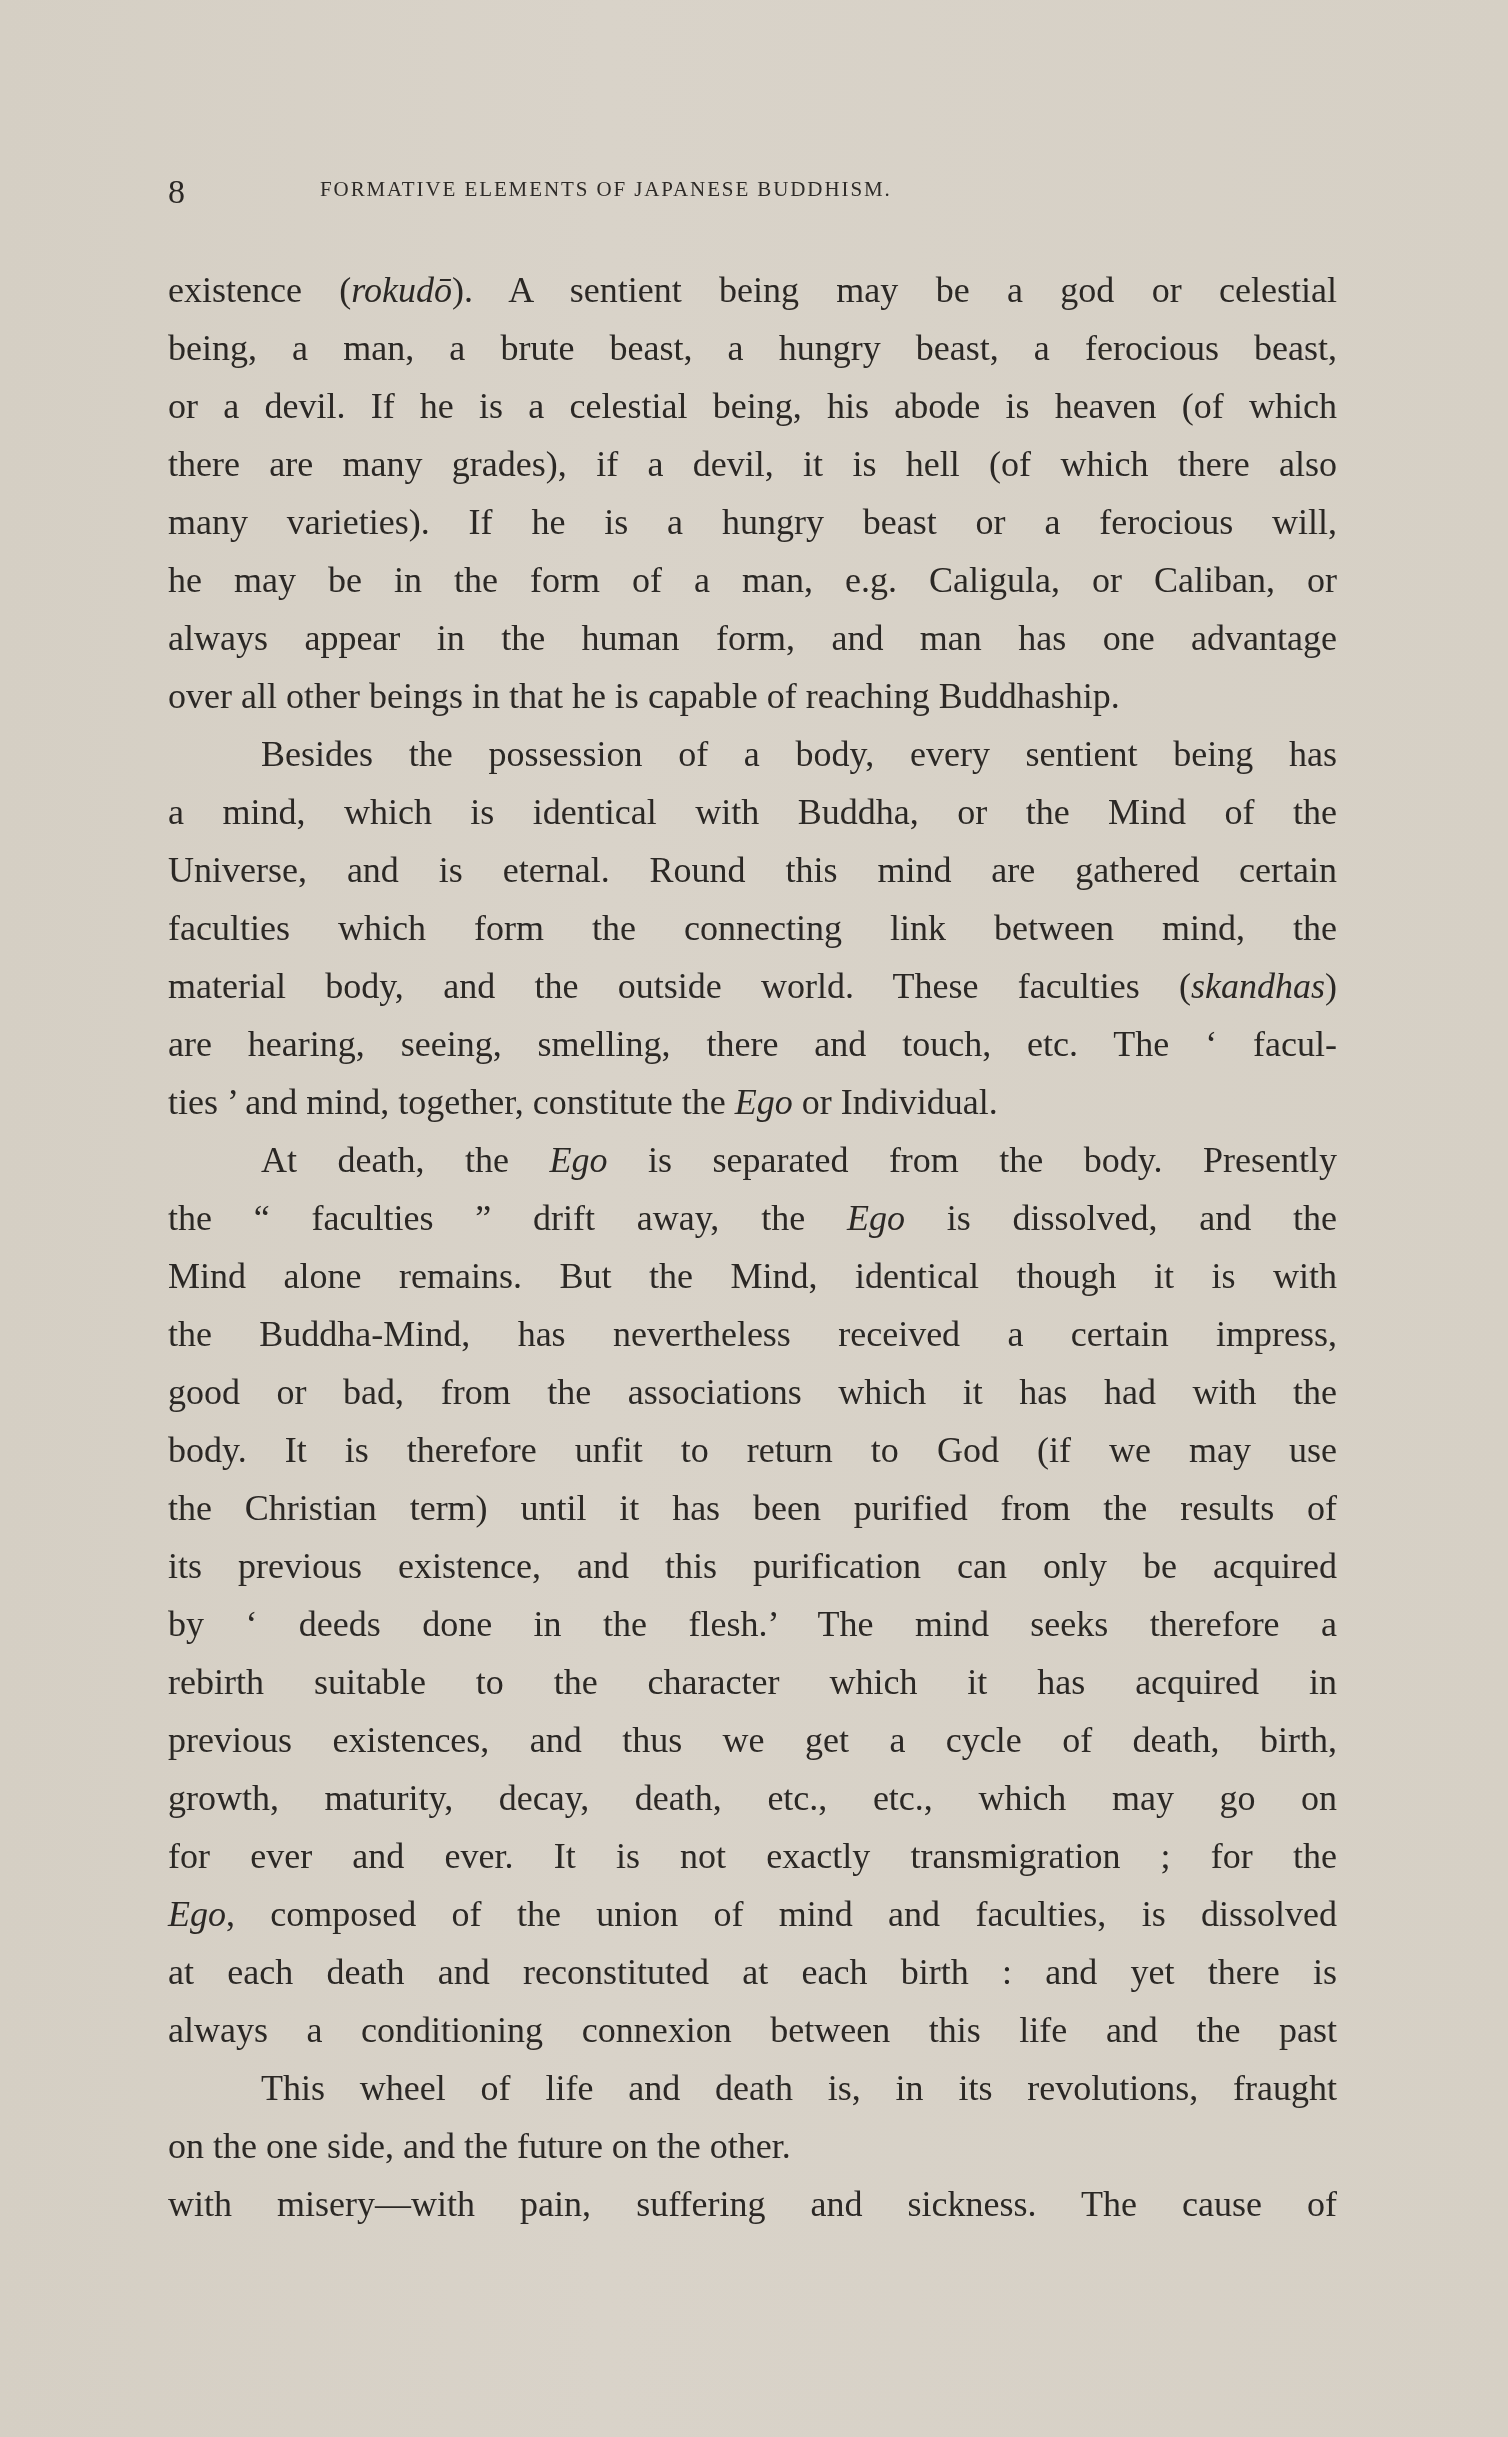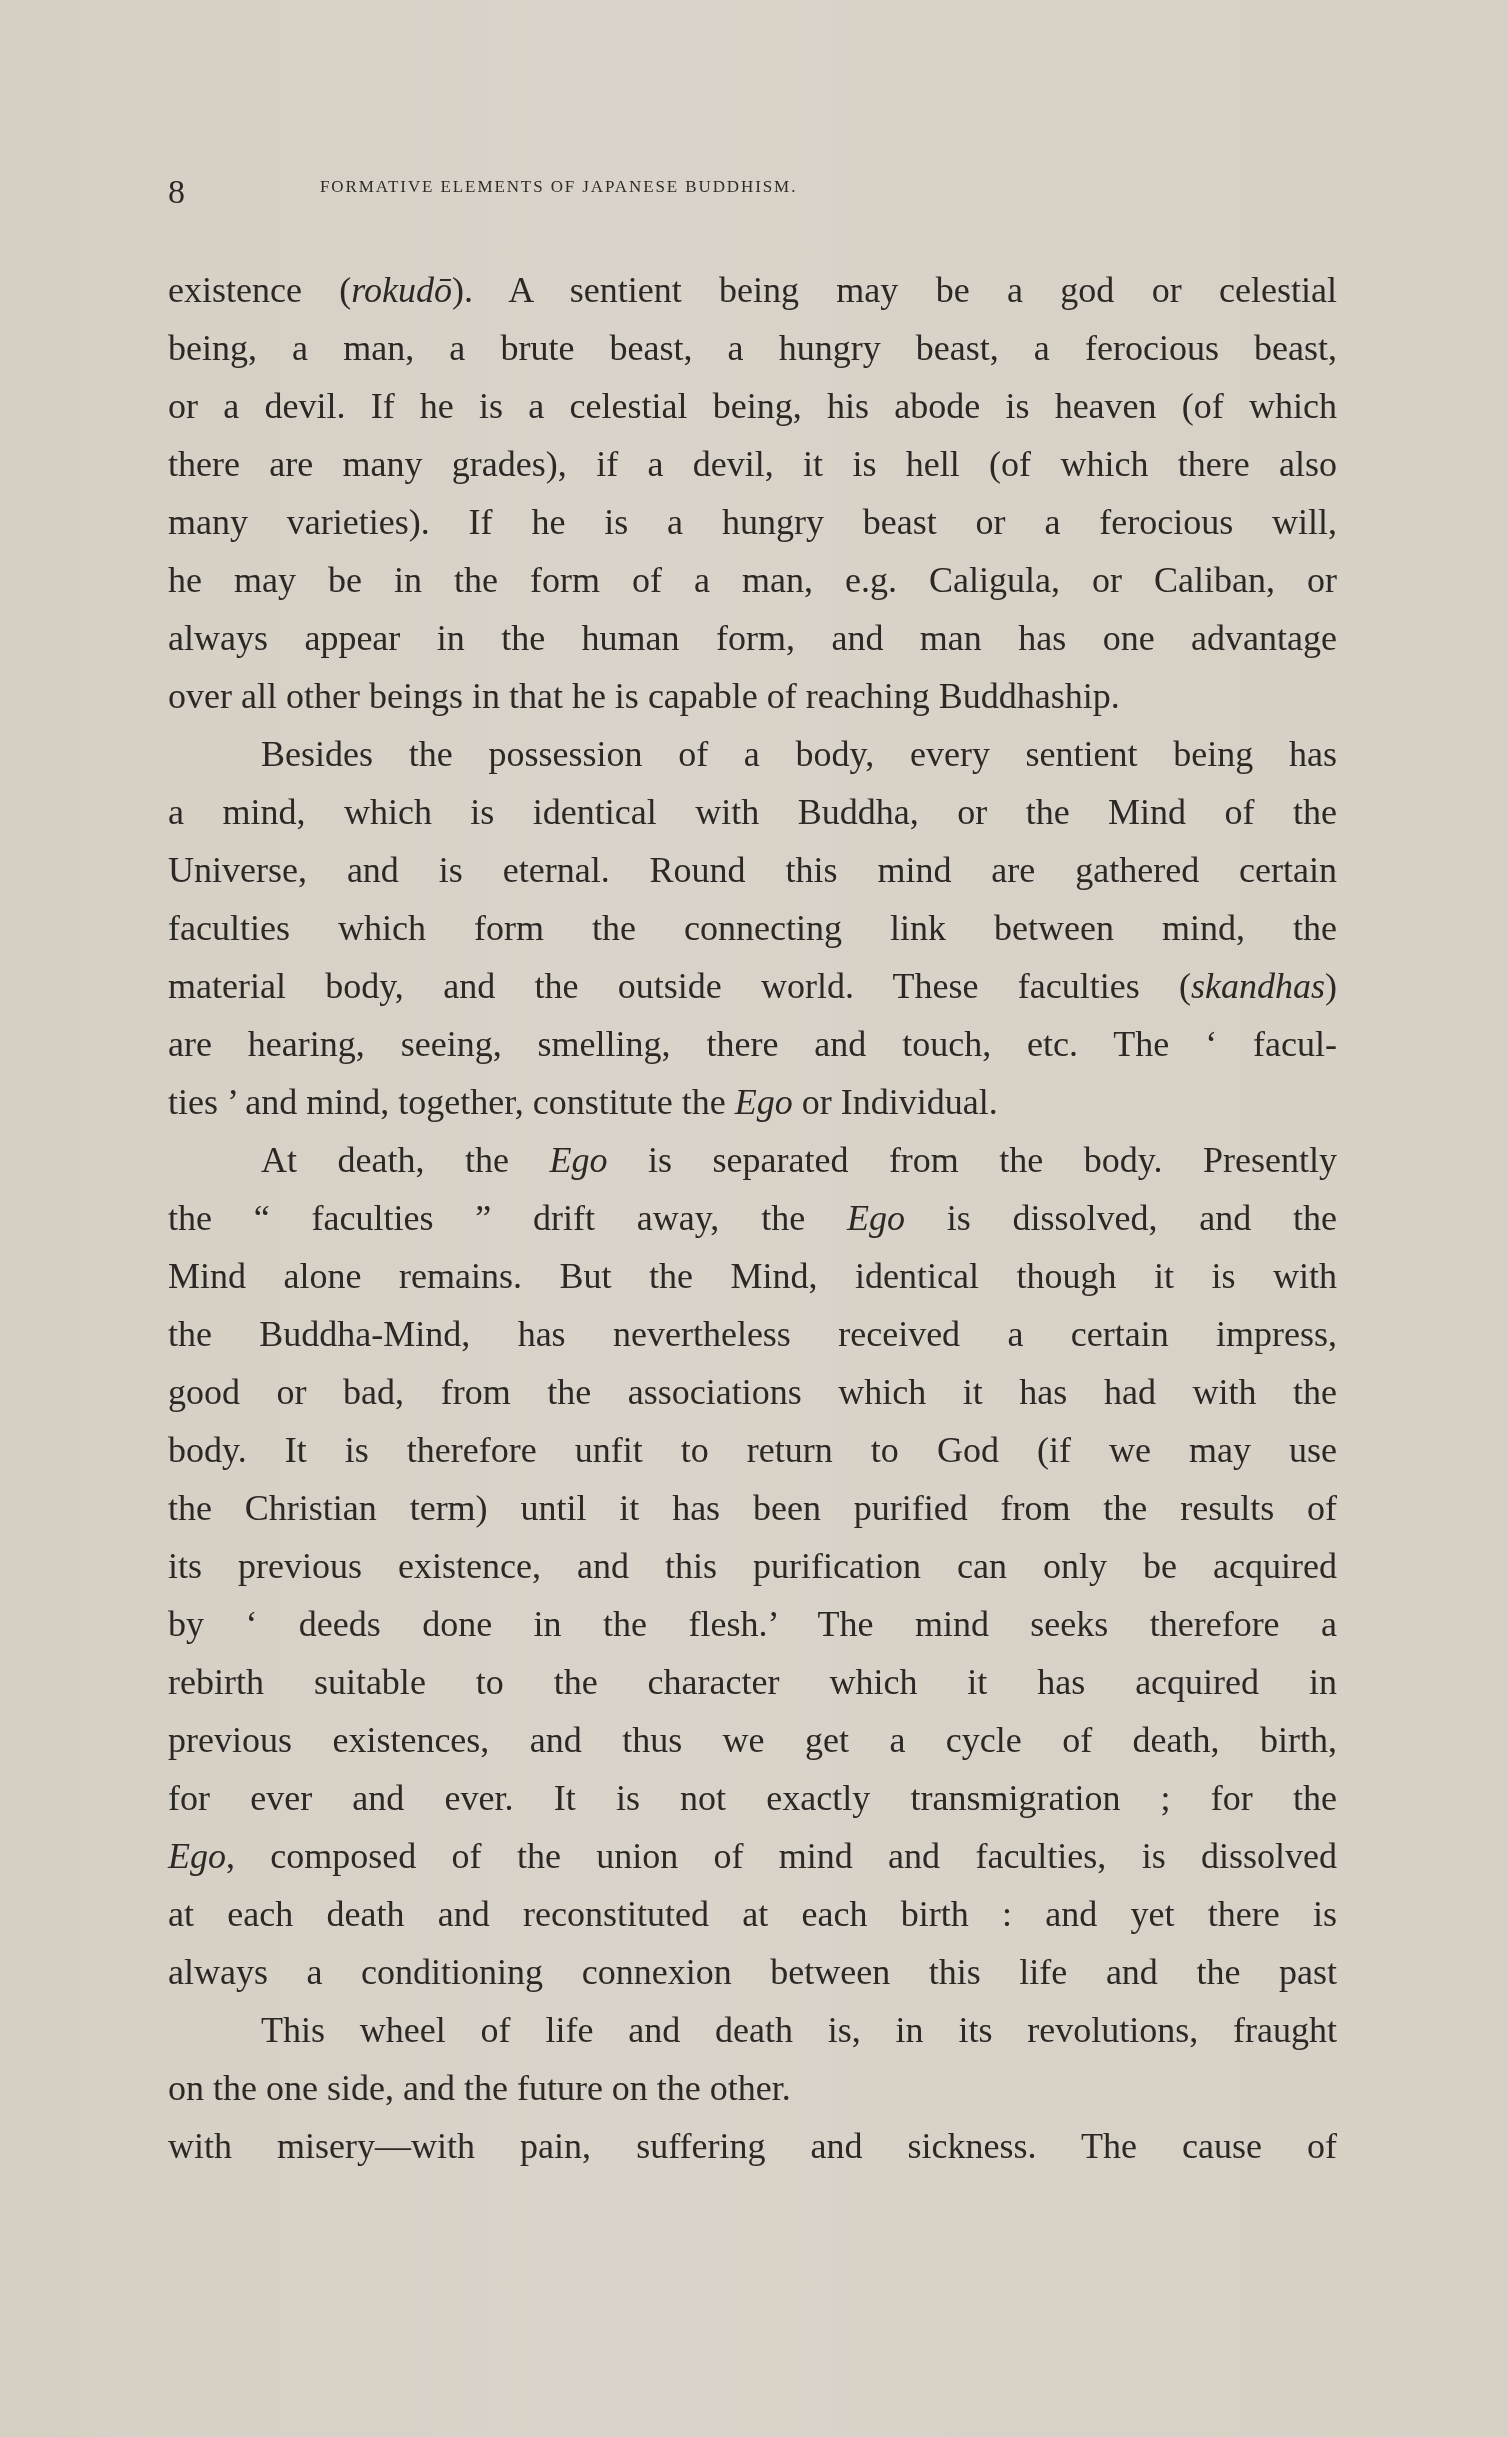--- a/index.html
+++ b/index.html
@@ -31,21 +31,21 @@
     position: absolute;
     left: 0;
     top: 0;
     font-size: 34px;
     color: #2b2825;
   }
   .head-title {
     position: absolute;
     left: 152px;
     top: 3.5px;
-    font-size: 17px;
+    font-size: 21px;
     letter-spacing: 1.9px;
     color: #2e2b28;
   }
   .body-text {
     position: absolute;
     top: 261px;
     left: 0;
     width: 1169px;
   }
   .line {
@@ -89,20 +89,21 @@
       <div class="line"><span>the “ faculties ” drift away, the </span><i>Ego</i><span> is dissolved, and the</span></div>
       <div class="line"><span>Mind alone remains.  But the Mind, identical though it is with</span></div>
       <div class="line"><span>the Buddha-Mind, has nevertheless received a certain impress,</span></div>
       <div class="line"><span>good or bad, from the associations which it has had with the</span></div>
       <div class="line"><span>body.  It is therefore unfit to return to God (if we may use</span></div>
       <div class="line"><span>the Christian term) until it has been purified from the results of</span></div>
       <div class="line"><span>its previous existence, and this purification can only be acquired</span></div>
       <div class="line"><span>by ‘ deeds done in the flesh.’  The mind seeks therefore a</span></div>
       <div class="line"><span>rebirth suitable to the character which it has acquired in</span></div>
       <div class="line"><span>previous existences, and thus we get a cycle of death, birth,</span></div>
+      <div class="line"><span>growth, maturity, decay, death, etc., etc., which may go on</span></div>
       <div class="line"><span>for ever and ever.  It is not exactly transmigration ; for the</span></div>
       <div class="line"><i>Ego</i><span>, composed of the union of mind and faculties, is dissolved</span></div>
       <div class="line"><span>at each death and reconstituted at each birth : and yet there is</span></div>
       <div class="line"><span>always a conditioning connexion between this life and the past</span></div>
       <div class="line indent"><span>This wheel of life and death is, in its revolutions, fraught</span></div>
       <div class="line last"><span>on the one side, and the future on the other.</span></div>
       <div class="line"><span>with misery—with pain, suffering and sickness.  The cause of</span></div>
     </div>
 </div>
 

